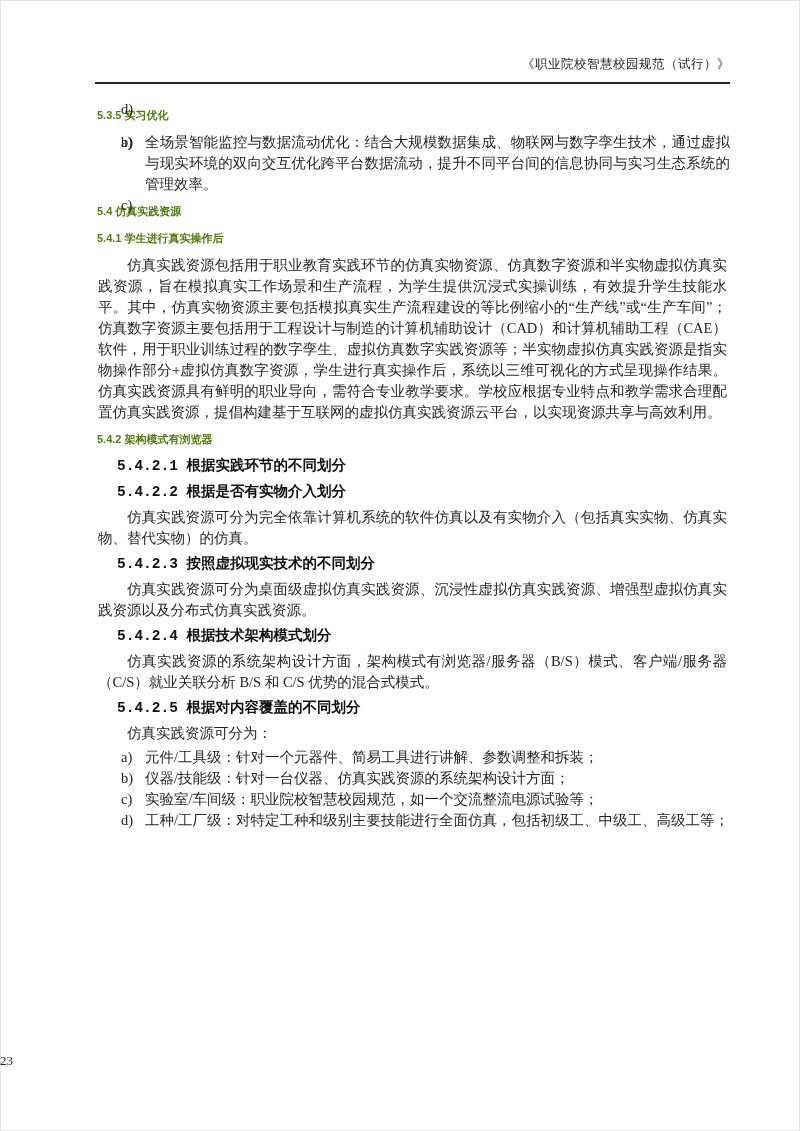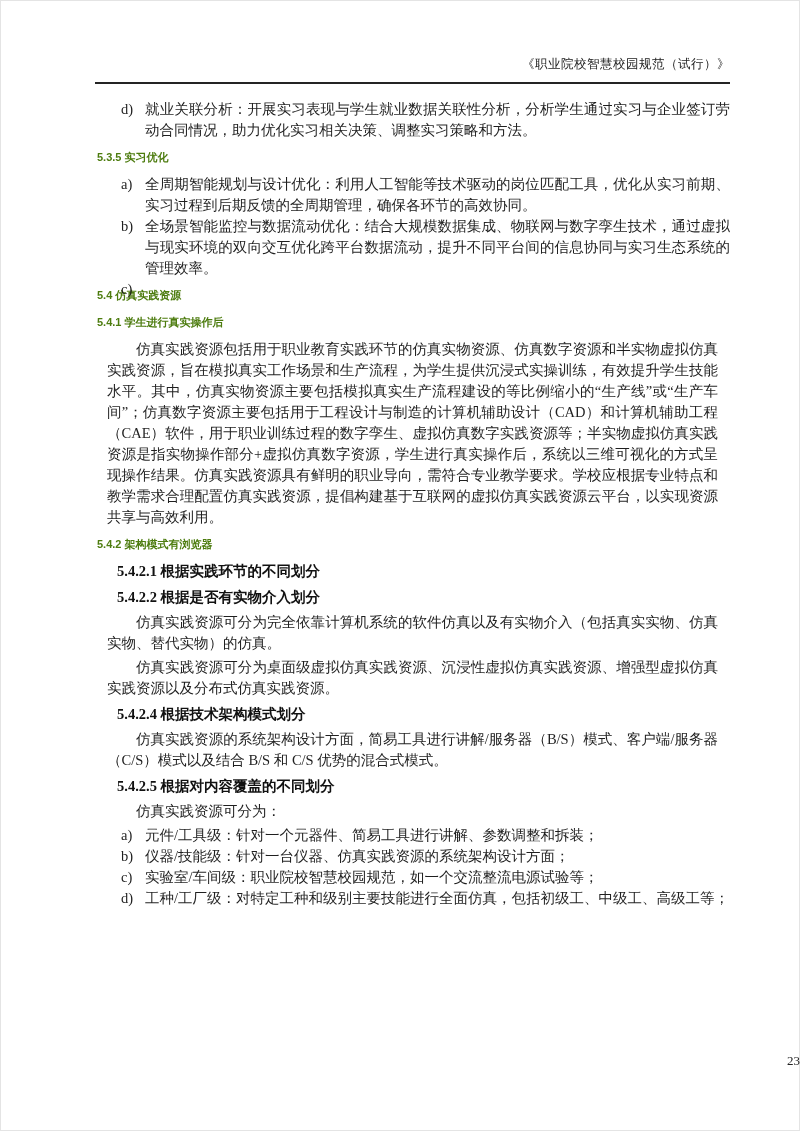--- a/index.html
+++ b/index.html
@@ -44,79 +44,77 @@
   h3.sec {
     font-family: "Liberation Sans", "DejaVu Sans", sans-serif;
     font-size: 11px;
     font-weight: 700;
     color: #4d7c0f;
     margin: 6px 0 6px 2px;
     line-height: 21px;
     text-align: left;
   }
   h4.subsec {
-    font-family: Liberation Serif, serif;
+    font-family: Liberation Mono, monospace;
     font-size: 14.5px;
     font-weight: 700;
     color: #111;
     margin: 5px 0 4px 22px;
     line-height: 21px;
     text-align: left;
   }
   .para {
-    margin: 3px 12px;
+    margin: 3px 3px;
     text-indent: 2em;
   }
   .list {
     margin: 0;
   }
   .list-item {
     position: relative;
     padding-left: 50px;
     line-height: 21px;
   }
   .li-label {
     position: absolute;
     left: 26px;
     top: 0;
   }
   .page-number {
     position: absolute;
     top: 1053px;
     left: 0;
     width: 100%;
-    text-align: right;
+    text-align: left;
     font-size: 13px;
     color: #222;
   }
 </style>
 </head>
 <body>
 
 <div class="page">
 
   <div class="page-header">
     <span>《职业院校智慧校园规范（试行）》</span>
   </div>
 
   <div class="content">
 
     <div class="list">
       <div class="list-item">
         <span class="li-label">d)</span>
-        <span class="li-text">就业关联分析：开展实习表现与学生就业数据关联性分析，分析学生通过实习与企业签订劳动合同情况，助力优化实习相关决策、调整实习策略和方法。</span>
       </div>
     </div>
 
     <h3 class="sec">5.3.5 实习优化</h3>
 
     <div class="list">
       <div class="list-item">
         <span class="li-label">a)</span>
-        <span class="li-text">全周期智能规划与设计优化：利用人工智能等技术驱动的岗位匹配工具，优化从实习前期、实习过程到后期反馈的全周期管理，确保各环节的高效协同。</span>
       </div>
       <div class="list-item">
         <span class="li-label">b)</span>
         <span class="li-text">全场景智能监控与数据流动优化：结合大规模数据集成、物联网与数字孪生技术，通过虚拟与现实环境的双向交互优化跨平台数据流动，提升不同平台间的信息协同与实习生态系统的管理效率。</span>
       </div>
       <div class="list-item">
         <span class="li-label">c)</span>
       </div>
     </div>
 
@@ -126,24 +124,25 @@
 
     <p class="para">仿真实践资源包括用于职业教育实践环节的仿真实物资源、仿真数字资源和半实物虚拟仿真实践资源，旨在模拟真实工作场景和生产流程，为学生提供沉浸式实操训练，有效提升学生技能水平。其中，仿真实物资源主要包括模拟真实生产流程建设的等比例缩小的“生产线”或“生产车间”；仿真数字资源主要包括用于工程设计与制造的计算机辅助设计（CAD）和计算机辅助工程（CAE）软件，用于职业训练过程的数字孪生、虚拟仿真数字实践资源等；半实物虚拟仿真实践资源是指实物操作部分+虚拟仿真数字资源，学生进行真实操作后，系统以三维可视化的方式呈现操作结果。仿真实践资源具有鲜明的职业导向，需符合专业教学要求。学校应根据专业特点和教学需求合理配置仿真实践资源，提倡构建基于互联网的虚拟仿真实践资源云平台，以实现资源共享与高效利用。</p>
 
     <h3 class="sec">5.4.2 架构模式有浏览器</h3>
 
     <h4 class="subsec">5.4.2.1 根据实践环节的不同划分</h4>
 
     <h4 class="subsec">5.4.2.2 根据是否有实物介入划分</h4>
     <p class="para">仿真实践资源可分为完全依靠计算机系统的软件仿真以及有实物介入（包括真实实物、仿真实物、替代实物）的仿真。</p>
 
+    <h4 class="subsec">5.4.2.3 按照虚拟现实技术的不同划分</h4>
     <p class="para">仿真实践资源可分为桌面级虚拟仿真实践资源、沉浸性虚拟仿真实践资源、增强型虚拟仿真实践资源以及分布式仿真实践资源。</p>
 
     <h4 class="subsec">5.4.2.4 根据技术架构模式划分</h4>
-    <p class="para">仿真实践资源的系统架构设计方面，简易工具进行讲解/服务器（B/S）模式、客户端/服务器（C/S）模式以及结合 B/S 和 C/S 优势的混合式模式。</p>
+    <p class="para">仿真实践资源的系统架构设计方面，架构模式有浏览器/服务器（B/S）模式、客户端/服务器（C/S）就业关联分析 B/S 和 C/S 优势的混合式模式。</p>
 
     <h4 class="subsec">5.4.2.5 根据对内容覆盖的不同划分</h4>
     <p class="para">仿真实践资源可分为：</p>
 
     <div class="list">
       <div class="list-item">
         <span class="li-label">a)</span>
         <span class="li-text">元件/工具级：针对一个元器件、简易工具进行讲解、参数调整和拆装；</span>
       </div>
       <div class="list-item">

